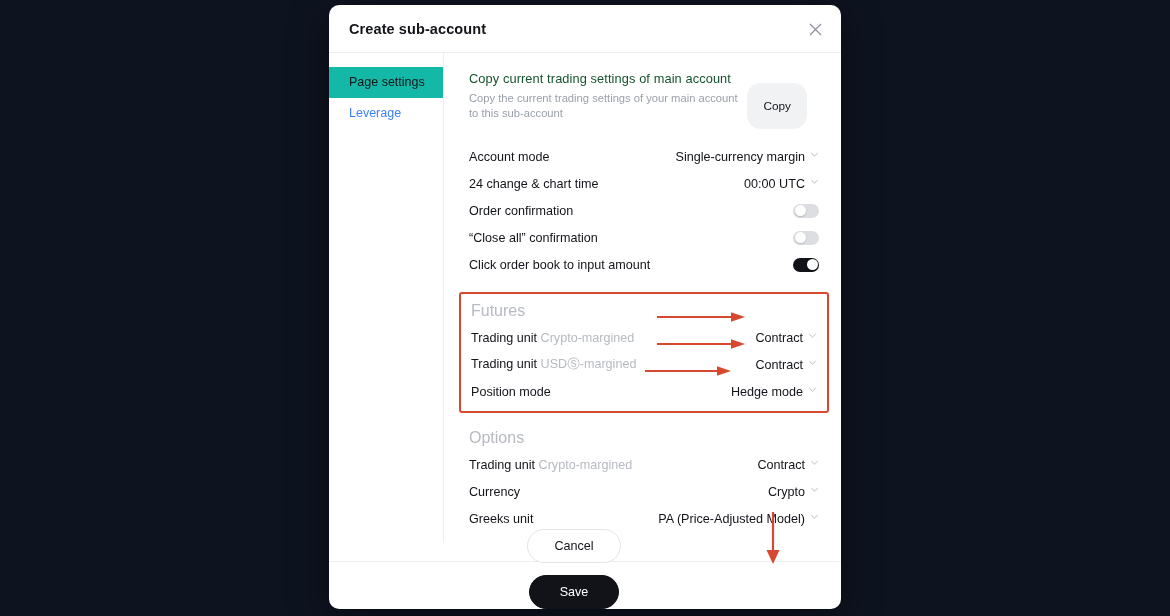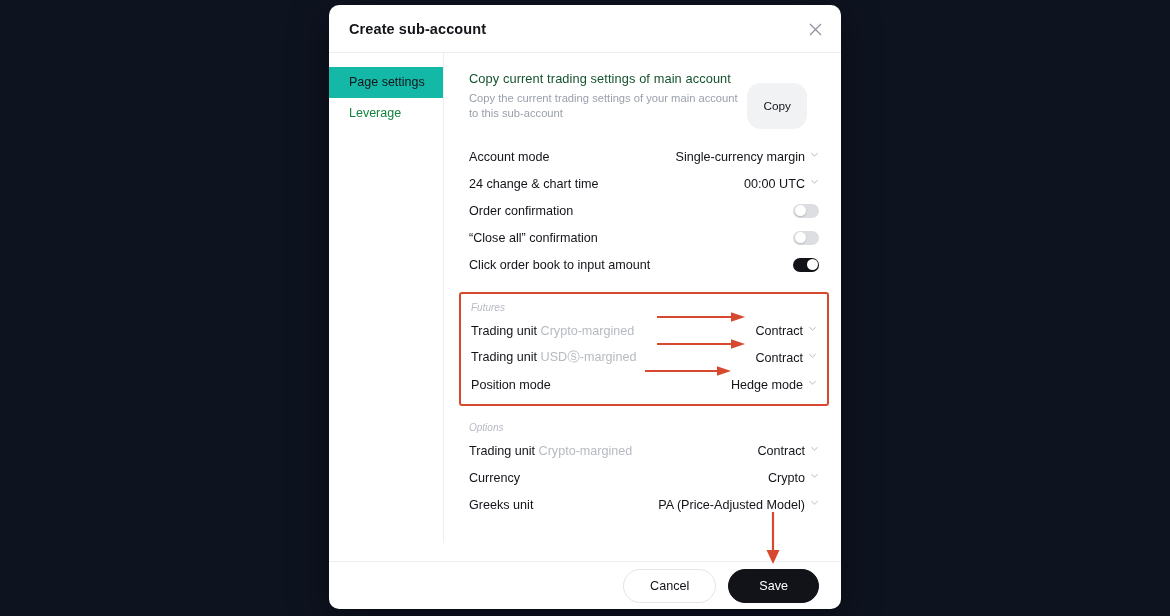--- a/index.html
+++ b/index.html
@@ -51,21 +51,21 @@
     position: relative;
   }
   .sidebar:after {
     content: ""; position: absolute;
     right: 0; top: 0; width: 1px; height: 490px;
     background: #eceef1;
   }
   .side-item {
     padding: 7px 0 7px 20px;
     font-size: 12.5px; line-height: 17px;
-    color: #15803d;
+    color: #3b82f6;
     cursor: pointer;
   }
   .side-item.active {
     color: #12141a;
     background: #14b8a6;
   }
 
   .content {
     flex: 1;
     padding: 18px 22px 0 25px;
@@ -119,23 +119,22 @@
     position: absolute; top: 1.5px; left: 1.5px;
     width: 11px; height: 11px; border-radius: 50%;
     background: #ffffff;
     box-shadow: 0 1px 2px rgba(0,0,0,.18);
   }
   .toggle.on { background: #111318; }
   .toggle.on .knob { left: auto; right: 1.5px; }
 
   
   .group-label {
-    font-size: 10px; color: #b6bac1;
+    font-size: 16px; color: #b6bac1;
     margin-bottom: 4px;
-    font-style: italic;
   }
   .group { margin-top: 12px; position: relative; }
   .group.futures {
     border: 2px solid #d6492f;
     border-radius: 3px;
     margin-left: -10px; margin-right: -10px;
     padding: 8px 10px 6px 10px;
     margin-top: 14px;
   }
   .group.futures .row { height: 27px; }
@@ -155,20 +154,21 @@
   }
 
   
   .modal-footer {
     position: absolute; left: 0; right: 0; bottom: 0;
     height: 48px;
     border-top: 1px solid #eceef1;
     display: flex; align-items: center; justify-content: flex-end;
     gap: 12px;
     padding-right: 22px;
+    flex-direction: column;
   }
   .btn {
     font-family: inherit; font-size: 12.6px;
     border-radius: 18px; cursor: pointer;
     padding: 9px 26px;
     border: 1px solid #e2e4e8;
     background: #fff; color: #12141a;
   }
   .btn.primary {
     background: #111318; color: #fff; border-color: #111318;

